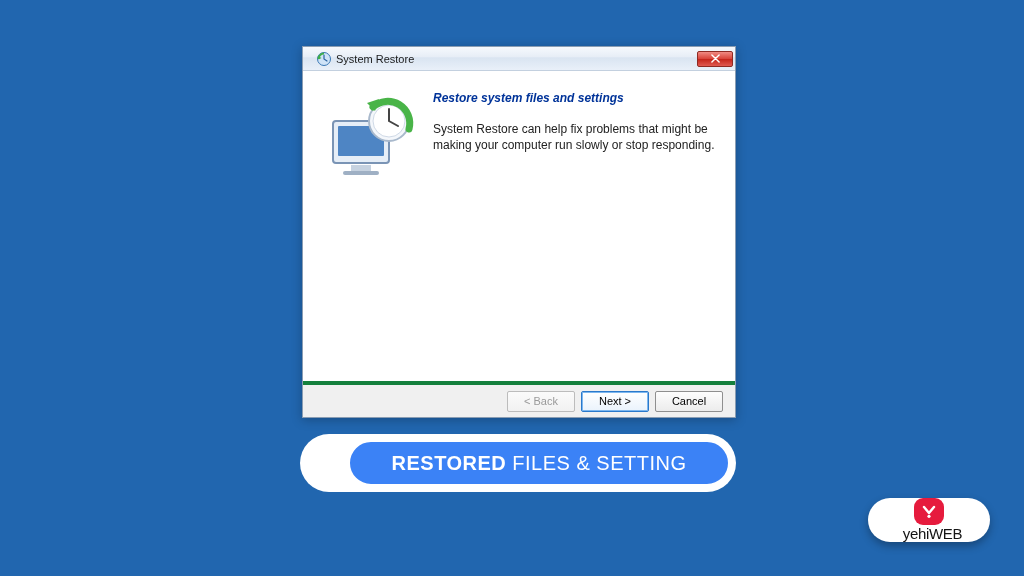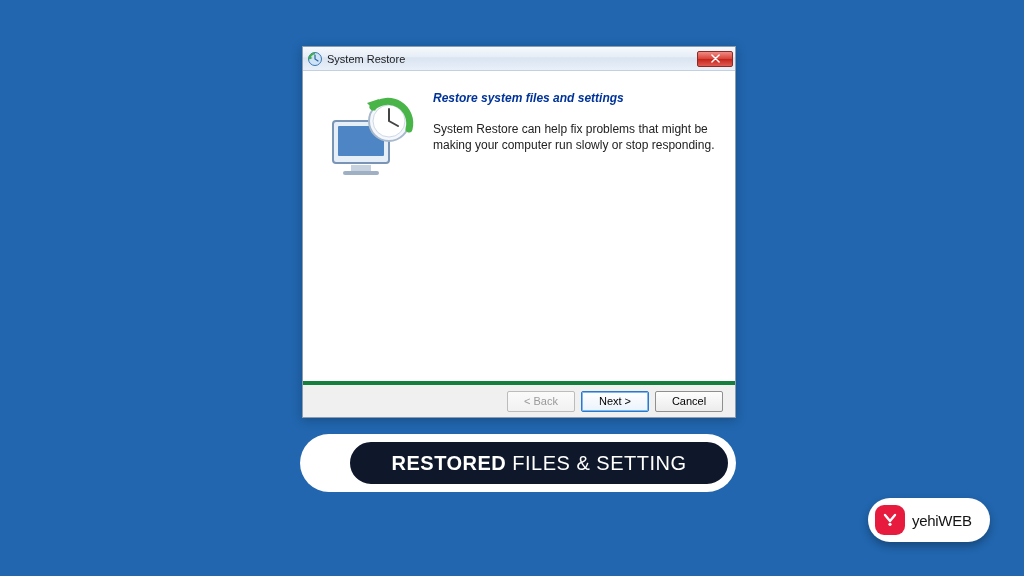--- a/index.html
+++ b/index.html
@@ -22,21 +22,21 @@
     background: #ffffff;
     border: 1px solid #8a9db3;
     box-shadow: 0 2px 10px rgba(0,0,0,0.25);
   }
   .titlebar {
     height: 24px;
     background: linear-gradient(#f6f9fd, #e6edf6 45%, #d9e4f1 46%, #e9f0f9);
     border-bottom: 1px solid #c3d0df;
     display: flex;
     align-items: center;
-    padding: 0 2px 0 4px;
+    padding: 0 2px 0 13px;
   }
   .titlebar .title-icon {
     width: 16px; height: 16px; margin-right: 4px;
     position: relative;
   }
   .titlebar .title-icon svg { width: 16px; height: 16px; }
   .titlebar .title-text {
     font-size: 11px;
     color: #1a1a1a;
     flex: 1;
@@ -121,21 +121,21 @@
     left: 300px;
     top: 434px;
     width: 436px;
     height: 58px;
     background: #ffffff;
     border-radius: 30px;
   }
   .caption-inner {
     position: absolute;
     left: 48px; right: 6px; top: 6px; bottom: 6px;
-    background: #0f172a;
+    background: #3b82f6;
     border: 2px solid #ffffff;
     border-radius: 24px;
     display: flex; align-items: center; justify-content: center;
     color: #ffffff;
     font-size: 20px;
     letter-spacing: 0.5px;
     font-family: "Segoe UI", Arial, sans-serif;
   }
   .caption-inner b { font-weight: 800; margin-right: 6px; }
   .caption-inner span.thin { font-weight: 300; }
@@ -145,20 +145,21 @@
     position: absolute;
     right: 34px;
     bottom: 34px;
     width: 122px;
     height: 44px;
     background: #ffffff;
     border-radius: 22px;
     box-shadow: 0 4px 9px rgba(0,0,0,0.3);
     display: flex; align-items: center;
     padding-left: 7px;
+    flex-direction: column;
   }
   .badge .logo {
     width: 30px; height: 30px;
     background: #e61b3d;
     border-radius: 9px;
     display: flex; align-items: center; justify-content: center;
     margin-right: 7px;
   }
   .badge .logo svg { width: 16px; height: 16px; }
   .badge .txt {

